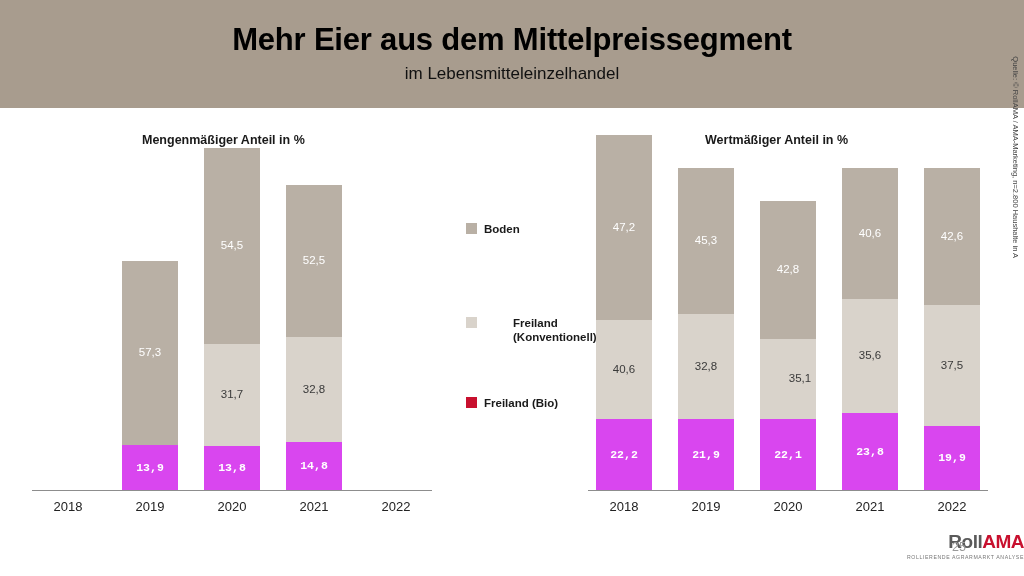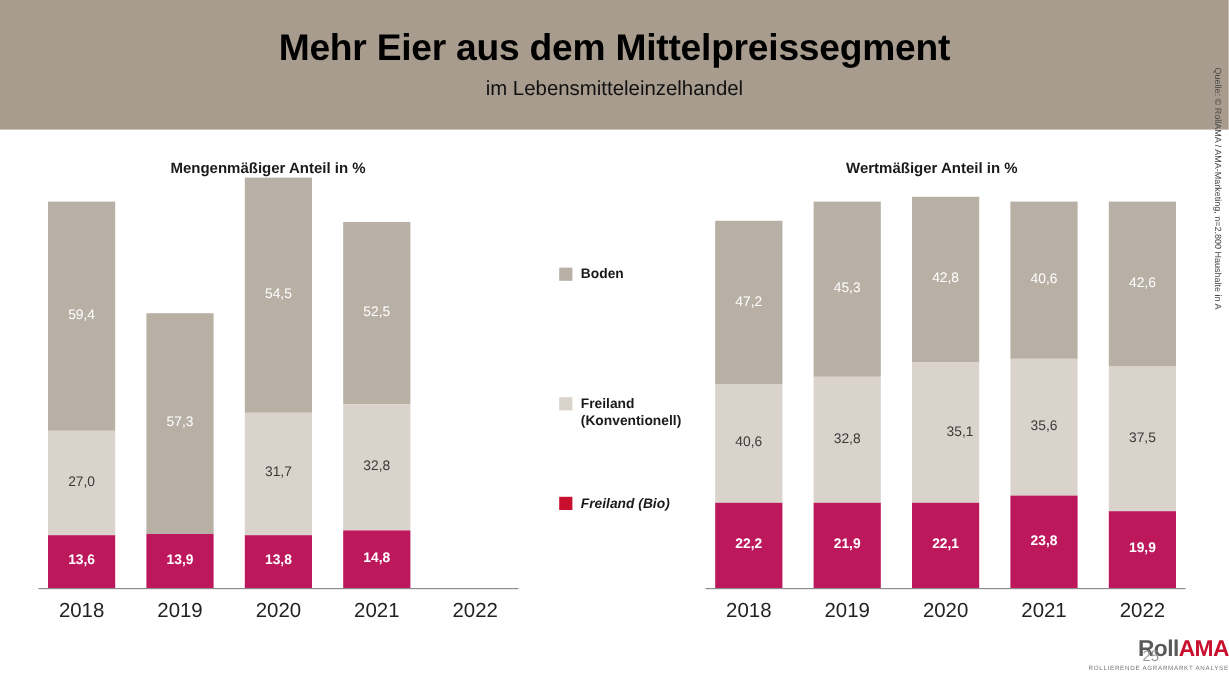--- a/index.html
+++ b/index.html
@@ -36,28 +36,28 @@
   .bar-group { position: absolute; bottom: 0; width: 56px; }
   .seg {
     position: relative; width: 100%;
     display: flex; align-items: center; justify-content: center;
   }
   .seg-label { font-size: 11.5px; line-height: 1; }
   .seg-boden { background: #b9b0a5; }
   .seg-boden .seg-label { color: #ffffff; }
   .seg-freiland { background: #d9d3cb; }
   .seg-freiland .seg-label { color: #3a3a3a; }
-  .seg-bio { background: #be185d; }
+  .seg-bio { background: #d946ef; font-family: Liberation Mono, monospace; }
   .seg-bio .seg-label { color: #ffffff; font-weight: bold; }
 
   .axis-line {
     position: absolute; height: 1px; background: #8d8d8d;
   }
   .tick-label {
-    position: absolute; font-size: 17px; color: #222; text-align: center;
+    position: absolute; font-size: 13px; color: #222; text-align: center;
     width: 56px;
   }
 
   
   .legend { position: absolute; left: 466px; top: 222px; width: 128px; }
   .legend-row { display: flex; align-items: flex-start; margin-bottom: 0; position: absolute; }
   .legend-swatch {
     width: 11px; height: 11px; margin-right: 7px; flex: 0 0 auto; margin-top: 1px;
   }
   .legend-text { font-size: 11.5px; font-weight: bold; color: #1a1a1a; line-height: 1.25; }
@@ -90,31 +90,20 @@
 <div class="slide">
 
   <div class="header">
     <div class="header-title">Mehr Eier aus dem Mittelpreissegment</div>
     <div class="header-sub">im Lebensmitteleinzelhandel</div>
   </div>
 
   <div class="panel" id="panel-left" style="left: 0px; top: 0px; width: 1024px; height: 576px;">
     <div class="panel-title" id="title-left" style="left: 142px; top: 133px;">Mengenmäßiger Anteil in %</div>
     <div class="plot" id="plot-left" style="left: 0px; top: 0px; width: 1024px; height: 576px;">
-        <div class="bar-group" style="left: 40px; width: 56px; bottom: 86px;">
-          <div class="seg seg-boden" style="height: 191.268px;">
-            <span class="seg-label">59,4</span>
-          </div>
-          <div class="seg seg-freiland" style="height: 86.94px;">
-            <span class="seg-label">27,0</span>
-          </div>
-          <div class="seg seg-bio" style="height: 43.792px;">
-            <span class="seg-label">13,6</span>
-          </div>
-        </div>
         <div class="tick-label" style="left: 40px; top: 499px;">2018</div>
         <div class="bar-group" style="left: 122px; width: 56px; bottom: 86px;">
           <div class="seg seg-boden" style="height: 184.506px; margin-top: 22px;">
             <span class="seg-label">57,3</span>
           </div>
           <div class="seg seg-bio" style="height: 44.758px;">
             <span class="seg-label">13,9</span>
           </div>
         </div>
         <div class="tick-label" style="left: 122px; top: 499px;">2019</div>
@@ -144,21 +133,21 @@
         <div class="tick-label" style="left: 286px; top: 499px;">2021</div>
         <div class="tick-label" style="left: 368px; top: 499px;">2022</div>
         <div class="axis-line" style="left: 32px; top: 490px; width: 400px;"></div>
       </div>
   </div>
 
   <div class="panel" id="panel-right" style="left: 0px; top: 0px; width: 1024px; height: 576px;">
     <div class="panel-title" id="title-right" style="left: 705px; top: 133px;">Wertmäßiger Anteil in %</div>
     <div class="plot" id="plot-right" style="left: 0px; top: 0px; width: 1024px; height: 576px;">
         <div class="bar-group" style="left: 596px; width: 56px; bottom: 86px;">
-          <div class="seg seg-boden" style="height: 136px;">
+          <div class="seg seg-boden" style="height: 185px;">
             <span class="seg-label">47,2</span>
           </div>
           <div class="seg seg-freiland" style="height: 98.21px;">
             <span class="seg-label">40,6</span>
           </div>
           <div class="seg seg-bio" style="height: 71.484px;">
             <span class="seg-label">22,2</span>
           </div>
         </div>
         <div class="tick-label" style="left: 596px; top: 499px;">2018</div>
@@ -171,21 +160,21 @@
           </div>
           <div class="seg seg-bio" style="height: 70.518px;">
             <span class="seg-label">21,9</span>
           </div>
         </div>
         <div class="tick-label" style="left: 678px; top: 499px;">2019</div>
         <div class="bar-group" style="left: 760px; width: 56px; bottom: 86px;">
           <div class="seg seg-boden" style="height: 137.816px;">
             <span class="seg-label">42,8</span>
           </div>
-          <div class="seg seg-freiland" style="height: 117px; padding-left: 24px;">
+          <div class="seg seg-freiland" style="height: 80px; padding-left: 24px;">
             <span class="seg-label">35,1</span>
           </div>
           <div class="seg seg-bio" style="height: 71.162px;">
             <span class="seg-label">22,1</span>
           </div>
         </div>
         <div class="tick-label" style="left: 760px; top: 499px;">2020</div>
         <div class="bar-group" style="left: 842px; width: 56px; bottom: 86px;">
           <div class="seg seg-boden" style="height: 130.732px;">
             <span class="seg-label">40,6</span>
@@ -212,28 +201,28 @@
         <div class="tick-label" style="left: 924px; top: 499px;">2022</div>
         <div class="axis-line" style="left: 588px; top: 490px; width: 400px;"></div>
       </div>
   </div>
 
   <div class="legend">
     <div class="legend-row" style="top:0px;">
       <span class="legend-swatch" style="background:#b9b0a5"></span>
       <span class="legend-text">Boden</span>
     </div>
-    <div class="legend-row" style="top:108px;">
+    <div class="legend-row" style="top:94px;gap:29px;">
       <span class="legend-swatch" style="background:#d9d3cb"></span>
       <span>
         <span class="legend-text" style="display:block">Freiland</span>
         <span class="legend-text" style="display:block">(Konventionell)</span>
       </span>
     </div>
-    <div class="legend-row" style="top:191px;font-style:italic;">
+    <div class="legend-row" style="top:174px;">
       <span class="legend-swatch" style="background:#c8102e"></span>
       <span class="legend-text">Freiland (Bio)</span>
     </div>
   </div>
 
   <div class="source">Quelle: © RollAMA / AMA-Marketing, n=2.800 Haushalte in A</div>
 
   <div class="logo">
     <div class="logo-main"><span class="logo-roll">Roll</span><span class="logo-ama">AMA</span></div>
     <div class="logo-sub">ROLLIERENDE AGRARMARKT ANALYSE</div>

